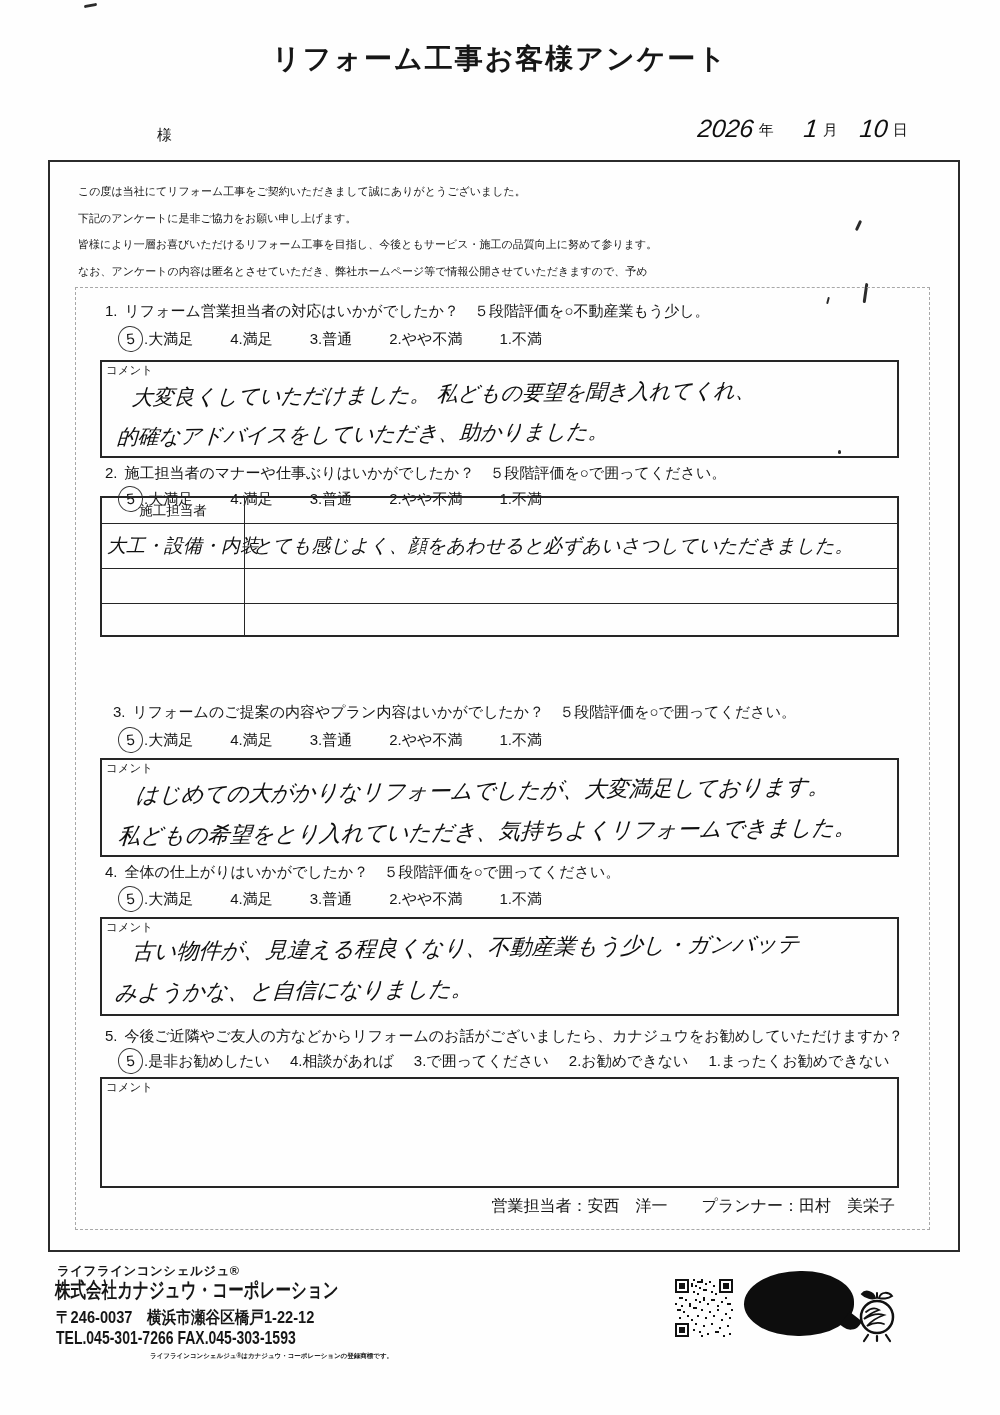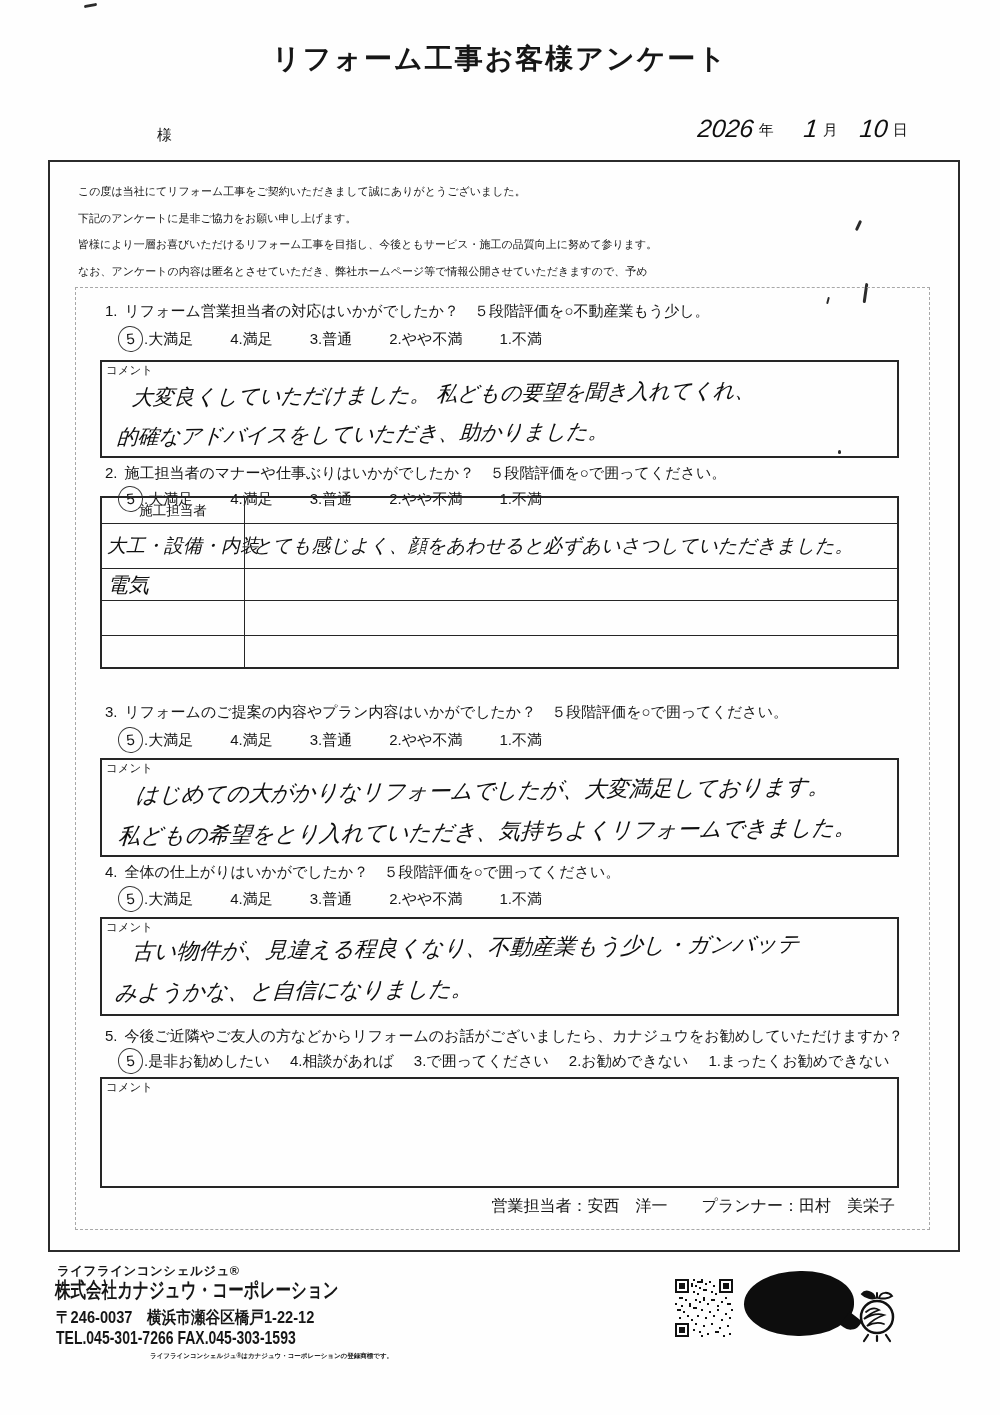--- a/index.html
+++ b/index.html
@@ -17,21 +17,21 @@
   .inner-dash{left:75px;top:287px;width:853px;height:941px;border:1px dashed #a8a8a8;}
   
   .q{font-size:15px;white-space:nowrap;}
   .q .q-num{margin-right:7px;}
   .opts{display:flex;font-size:15px;white-space:nowrap;}
   .opt{margin-right:37px;}
   .opts.tight .opt{margin-right:20px;}
   .onum{display:inline-block;}
   .onum.circled{min-width:15px;text-align:center;border:1.7px solid #3a3a3a;border-radius:50%;
         padding:3px 4px 4px;margin:-4px 1px -4px -6px;transform:rotate(-7deg);}
-  .cbox{border:2px solid #262626;background:transparent;font-family:Liberation Serif, serif;}
+  .cbox{border:2px solid #262626;background:transparent;}
   .clabel{position:absolute;top:1px;left:4px;font-size:11.5px;}
   .hw{font-style:italic;color:#0f0f0f;white-space:nowrap;}
   .hwline{position:absolute;font-size:21px;transform:rotate(-0.7deg) skewX(-4deg);}
   .hwbig{font-size:22px;}
   
   .tbl{border:2px solid #262626;}
   .trow{display:flex;box-sizing:border-box;}
   .trow + .trow{border-top:1.7px solid #262626;}
   .tc1{width:143px;border-right:1.8px solid #262626;box-sizing:border-box;display:flex;align-items:center;padding:0 5px;}
   .tc2{flex:1;box-sizing:border-box;display:flex;align-items:center;padding:0 8px;}
@@ -113,35 +113,31 @@
     <span class="opt"><span class="onum">1</span><span>.不満</span></span>
   </div>
   <div class="abs tbl" style="left:100px;top:496px;width:795px">
     <div class="trow thead" style="height:25px">
       <div class="tc1">施工担当者</div>
     </div>
     <div class="trow" style="height:45px">
       <div class="tc1 hw hw-worker">大工・設備・内装</div>
       <div class="tc2 hw hw-tcomment">とても感じよく、顔をあわせると必ずあいさつしていただきました。</div>
     </div>
-    <div class="trow" style="height:32px">
-      <div class="tc1 hw" style="font-size:21px">電気</div>
-      <div class="tc2 hw hw-tcomment"></div>
-    </div>
     <div class="trow" style="height:35px">
       <div class="tc1"></div>
       <div class="tc2"></div>
     </div>
     <div class="trow" style="height:32px">
       <div class="tc1"></div>
       <div class="tc2"></div>
     </div>
   </div>
 
-  <div class="abs q" style="left:105px;top:703px">
+  <div class="abs q" style="left:113px;top:703px">
     <span class="q-num">3.</span><span>リフォームのご提案の内容やプラン内容はいかがでしたか？　５段階評価を○で囲ってください。</span>
   </div>
   <div class="abs opts" style="left:124px;top:731px">
     <span class="opt"><span class="onum circled">5</span><span>.大満足</span></span>
     <span class="opt"><span class="onum">4</span><span>.満足</span></span>
     <span class="opt"><span class="onum">3</span><span>.普通</span></span>
     <span class="opt"><span class="onum">2</span><span>.やや不満</span></span>
     <span class="opt"><span class="onum">1</span><span>.不満</span></span>
   </div>
   <div class="abs cbox" style="left:100px;top:758px;width:795px;height:95px">

